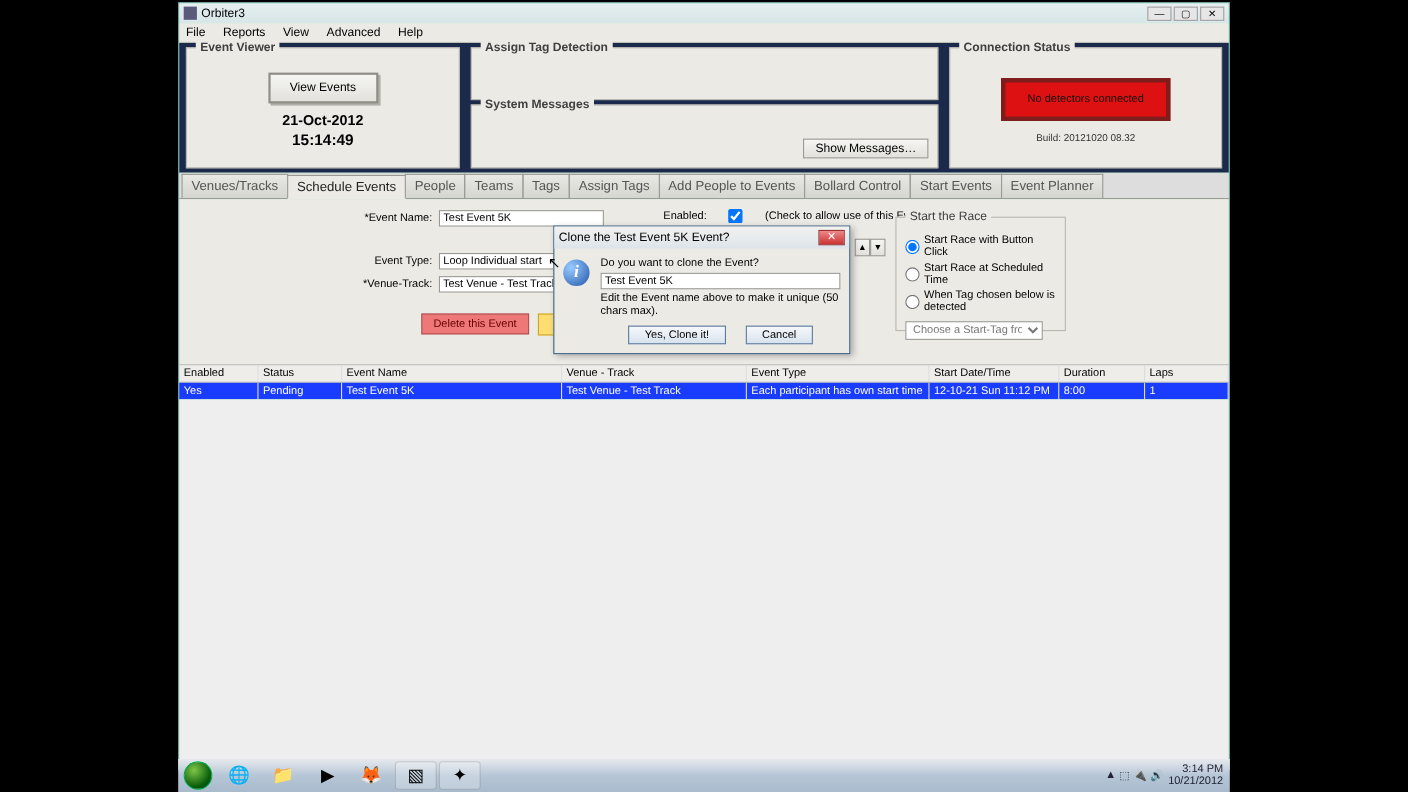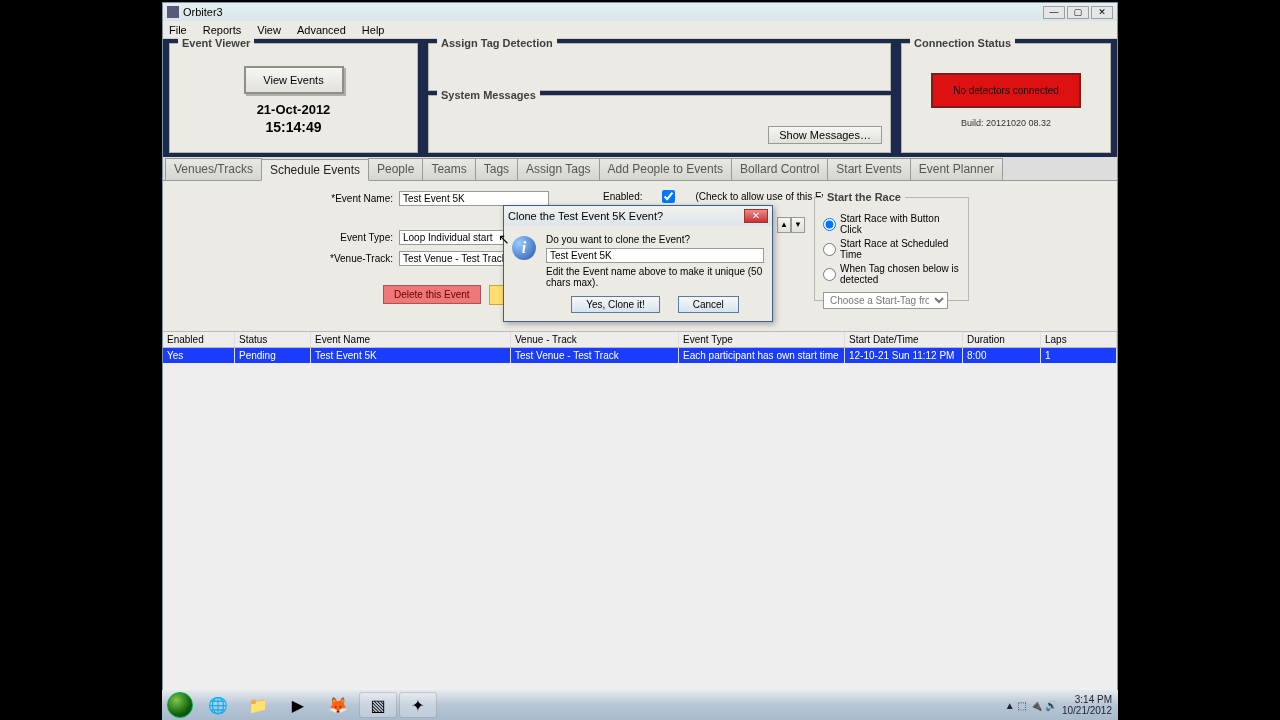--- a/index.html
+++ b/index.html
@@ -16,37 +16,37 @@
 .fieldset .legend { position: absolute; top: -7px; left: 8px; background: #eceae5; padding: 0 4px; font-weight: bold; color: #404040; font-size: 11px; }
 .ev-viewer { width: 249px; height: 110px; display: flex; flex-direction: column; align-items: center; justify-content: center; }
 .view-events-btn { width: 100px; height: 28px; background: linear-gradient(#f5f5f2,#e2e1dc); border: 2px solid #8f8f87; font-size: 11px; box-shadow: 2px 2px 0 #b0b0a8; }
 .ev-date { font-weight: bold; font-size: 13px; margin-top: 8px; }
 .ev-time { font-weight: bold; font-size: 14px; margin-top: 2px; }
 .middle-group { flex: 1; display: flex; flex-direction: column; gap: 4px; }
 .middle-group .fieldset { min-height: 44px; }
 .sys-messages { display: flex; flex-direction: column; }
 .sys-body { flex: 1; display: flex; justify-content: flex-end; align-items: flex-end; }
 .show-msgs-btn { background: linear-gradient(#f5f5f2,#e2e1dc); border: 1px solid #9a9a94; padding: 2px 10px; font-size: 11px; }
-.conn-status { width: 210px; height: 110px; display: flex; flex-direction: column; align-items: center; justify-content: center; }
-.no-detectors { background: #d11; color: #111; font-size: 10px; padding: 10px 20px; border: 2px solid #7f1d1d; }
+.conn-status { width: 248px; height: 110px; display: flex; flex-direction: column; align-items: center; justify-content: center; }
+.no-detectors { background: #d11; color: #111; font-size: 10px; padding: 10px 20px; border: 4px solid #7f1d1d; }
 .build-txt { font-size: 9px; margin-top: 10px; color: #333; }
 .tabstrip { background: #ddd; display: flex; align-items: flex-end; height: 24px; padding: 0 2px; border-bottom: 1px solid #9a9a94; }
 .tab { padding: 3px 8px; border: 1px solid #9a9a94; border-bottom: none; background: linear-gradient(#e8e8e4,#d6d6d0); font-size: 12px; color: #555; margin-right: -1px; }
 .tab.active { background: #eceae5; color: #222; font-weight: normal; position: relative; top: 1px; border-bottom: 1px solid #eceae5; }
 .form-area { background: #eceae5; padding: 10px 20px 10px 160px; position: relative; height: 150px; }
 .form-row { display: flex; align-items: center; margin-bottom: 6px; }
 .form-row label { width: 70px; text-align: right; margin-right: 6px; font-size: 10px; }
 .form-row input[type=text], .form-row select { font-size: 10px; padding: 1px 3px; border: 1px solid #9a9a94; background: #fff; }
 .enabled-block { position: absolute; left: 440px; top: 9px; font-size: 10px; display: flex; align-items: center; gap: 20px; }
 .delete-ev { position: absolute; left: 220px; top: 104px; background: #e77; border: 1px solid #a55; color: #600; padding: 3px 10px; font-size: 10px; }
 .yellow-btn { position: absolute; left: 326px; top: 104px; background: #ffdd70; border: 1px solid #caa530; width: 80px; height: 20px; }
 .spin-btns { position: absolute; left: 614px; top: 36px; display: flex; }
 .spin-btns .sb { width: 14px; height: 16px; border: 1px solid #9a9a94; background: linear-gradient(#f5f5f2,#e2e1dc); font-size: 8px; text-align: center; line-height: 14px; }
 .start-race-fs { position: absolute; left: 651px; top: 16px; width: 155px; height: 104px; }
-.start-race-fs .legend { font-weight: bold; font-size: 11px; }
+.start-race-fs .legend { font-weight: normal; font-size: 11px; }
 .radio-row { display: flex; align-items: center; gap: 4px; font-size: 10px; margin: 3px 0; }
 .start-tag-select { width: 125px; font-size: 10px; padding: 1px 2px; border: 1px solid #9a9a94; background: #fff; color: #777; margin-top: 4px; }
 .grid-header { background: #efedea; display: flex; border-top: 1px solid #bbb; border-bottom: 1px solid #bbb; font-size: 10px; }
 .grid-header div, .grid-row div { padding: 2px 4px; border-right: 1px solid #ddd; overflow: hidden; white-space: nowrap; }
 .col-enabled { width: 72px; } .col-status { width: 76px; } .col-name { width: 200px; } .col-venue { width: 168px; } .col-type { width: 166px; } .col-start { width: 118px; } .col-dur { width: 78px; } .col-laps { flex: 1; }
 .grid-row { display: flex; background: #1a3cff; color: #fff; font-size: 10px; }
 .grid-empty { flex: 1; background: #eee; }
 .dialog { position: absolute; left: 503px; top: 205px; width: 270px; background: #eceae5; border: 1px solid #3c6186; box-shadow: 2px 2px 6px rgba(0,0,0,0.3); z-index: 50; }
 .dlg-title { background: linear-gradient(#f2f2ef,#dde4ea); height: 20px; display: flex; align-items: center; padding: 0 4px; font-size: 11px; }
 .dlg-close { margin-left: auto; width: 24px; height: 14px; background: linear-gradient(#e88,#c33); color: #fff; border: 1px solid #933; font-size: 10px; text-align: center; line-height: 12px; }

